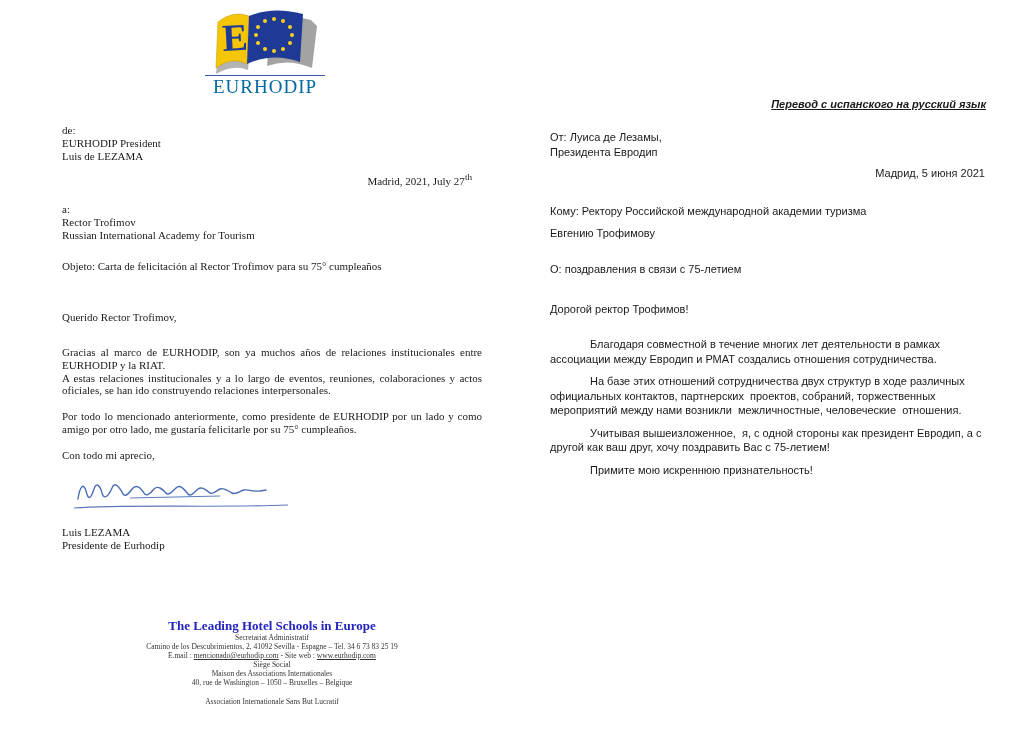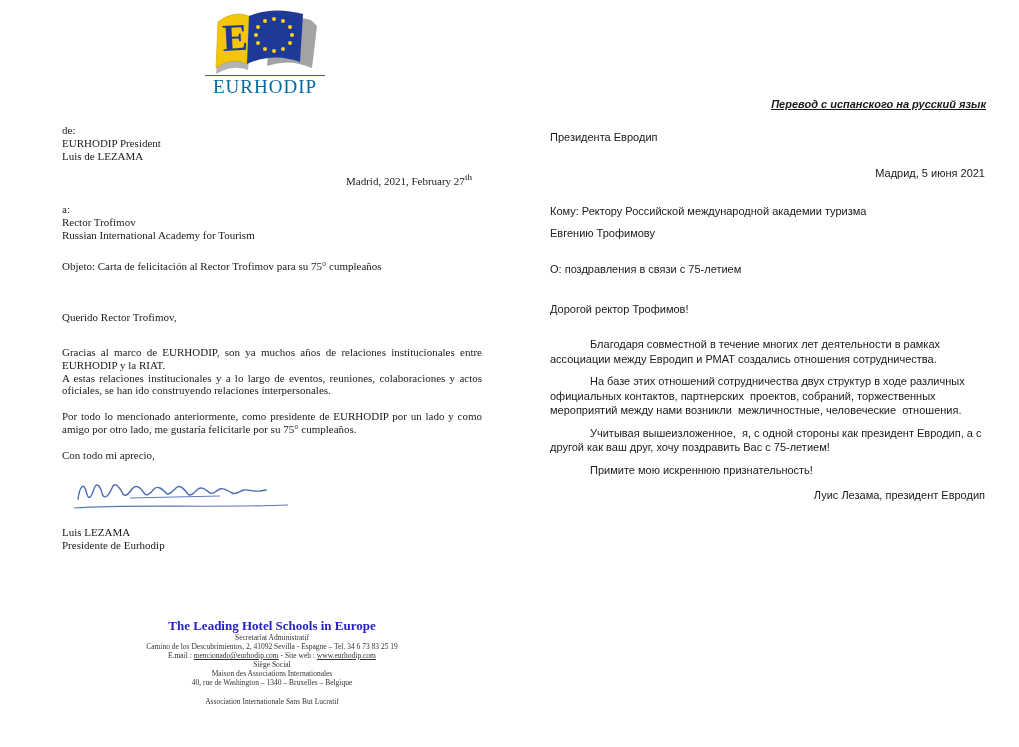--- a/index.html
+++ b/index.html
@@ -91,21 +91,21 @@
 
   <div class="trans-note">Перевод с испанского на русский язык</div>
 
   <div id="es-from" class="es">
     <div>de:</div>
     <div>EURHODIP President</div>
     <div>Luis de LEZAMA</div>
   </div>
 
   <div id="es-date" class="es">
-    <span>Madrid, 2021, February 27</span><sup>th</sup>
+    <span>Madrid, 2021, July 27</span><sup>th</sup>
   </div>
 
   <div id="es-to" class="es">
     <div>a:</div>
     <div>Rector Trofimov</div>
     <div>Russian International Academy for Tourism</div>
   </div>
 
   <div id="es-subject" class="es">Objeto: Carta de felicitación al Rector Trofimov para su 75° cumpleaños</div>
 
@@ -129,45 +129,45 @@
       <path d="M4 31 C60 27 140 31 218 28" fill="none" stroke="#5a79bb" stroke-width="1.1"></path>
     </svg>
   </div>
 
   <div id="es-signer" class="es">
     <div>Luis LEZAMA</div>
     <div>Presidente de Eurhodip</div>
   </div>
 
   <div id="ru-from" class="ru">
+    <div>От: Луиса де Лезамы,</div>
     <div>Президента Евродип</div>
   </div>
 
   <div id="ru-date" class="ru">Мадрид, 5 июня 2021</div>
 
   <div id="ru-to1" class="ru">Кому: Ректору Российской международной академии туризма</div>
   <div id="ru-to2" class="ru">Евгению Трофимову</div>
 
   <div id="ru-subject" class="ru">О: поздравления в связи с 75-летием</div>
 
   <div id="ru-salutation" class="ru">Дорогой ректор Трофимов!</div>
 
   <div id="ru-body" class="ru">
     <p>Благодаря совместной в течение многих лет деятельности в рамках  ассоциации между Евродип и РМАТ создались отношения сотрудничества.</p>
     <p>На базе этих отношений сотрудничества двух структур в ходе различных официальных контактов, партнерских  проектов, собраний, торжественных  мероприятий между нами возникли  межличностные, человеческие  отношения.</p>
     <p>Учитывая вышеизложенное,  я, с одной стороны как президент Евродип, а с другой как ваш друг, хочу поздравить Вас с 75-летием!</p>
     <p>Примите мою искреннюю признательность!</p>
   </div>
 
-  <div id="ru-sign" class="ru">Луис Лезама, президент Евродип</div>
 
   <div id="footer">
     <div class="head">The Leading Hotel Schools in Europe</div>
     <div class="s">Secretariat Administratif</div>
     <div class="s">Camino de los Descubrimientos, 2, 41092 Sevilla - Espagne – Tel.  34 6 73 83 25 19</div>
     <div class="s"><span>E.mail : </span><a href="#">mencionado@eurhodip.com</a><span> - Site web : </span><a href="#">www.eurhodip.com</a></div>
     <div class="s">Siège Social</div>
     <div class="s">Maison des Associations Internationales</div>
-    <div class="s">40, rue de Washington – 1340 – Bruxelles – Belgique</div>
+    <div class="s">40, rue de Washington – 1050 – Bruxelles – Belgique</div>
     <div class="s gap">Association Internationale Sans But Lucratif</div>
   </div>
 
 </div>
 
 </body></html>

